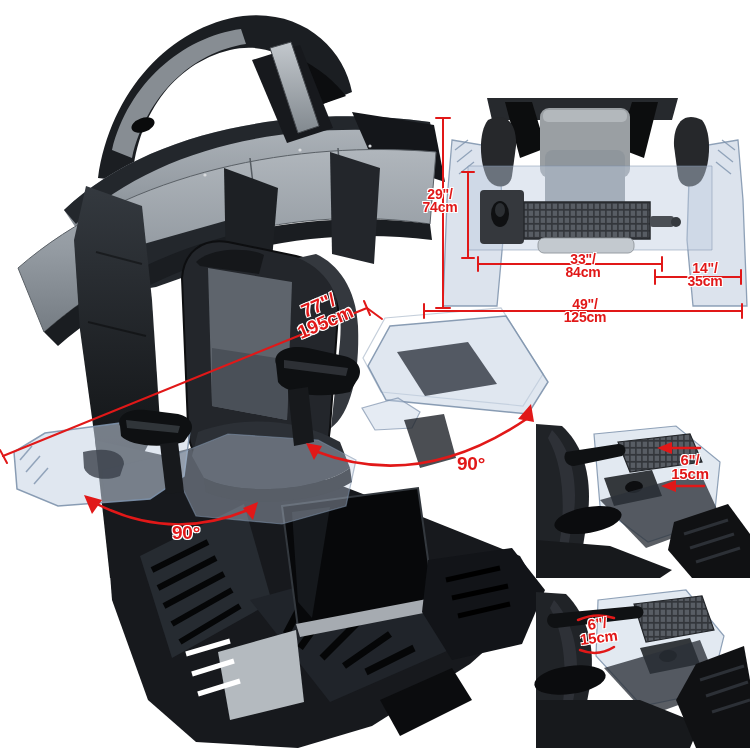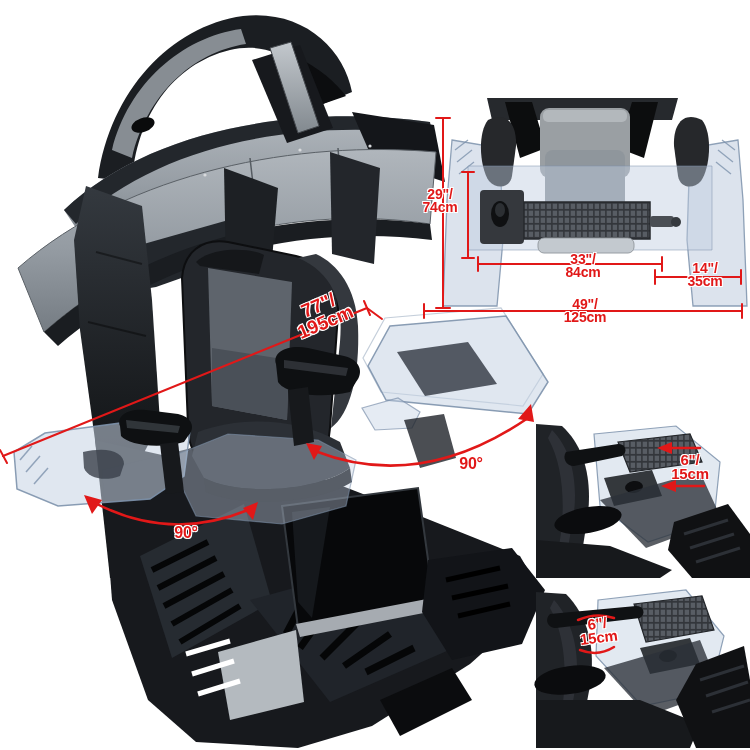--- a/index.html
+++ b/index.html
@@ -5,21 +5,21 @@
   html,body{margin:0;padding:0;background:#fff;}
   .stage{position:relative;width:750px;height:750px;background:#fff;overflow:hidden;
          font-family:"Liberation Sans",sans-serif;}
   svg{position:absolute;left:0;top:0;}
   .dim{position:absolute;transform:translate(-50%,-50%);color:var(--red,#e11818);
        font-weight:bold;font-size:14px;line-height:.95;letter-spacing:-.2px;
        text-align:center;white-space:nowrap;
        text-shadow:-1px -1px 0 #fff,1px -1px 0 #fff,-1px 1px 0 #fff,1px 1px 0 #fff;}
   .dim span{display:block;}
   .s15{font-size:15px;}
-  .s17{font-size:16px;}
+  .s17{font-size:19px;}
   .s19{font-size:19px;}
   .rot{transform:translate(-50%,-50%) rotate(-23deg);}
   .rot6{transform:translate(-50%,-50%) rotate(-7deg);}
   .rs{stroke:var(--red,#e11818);fill:none;stroke-width:2;stroke-linecap:round;}
   .rs25{stroke:var(--red,#e11818);fill:none;stroke-width:2.5;stroke-linecap:round;}
   .rf{fill:var(--red,#e11818);stroke:none;}
 </style>
 </head>
 <body>
 

